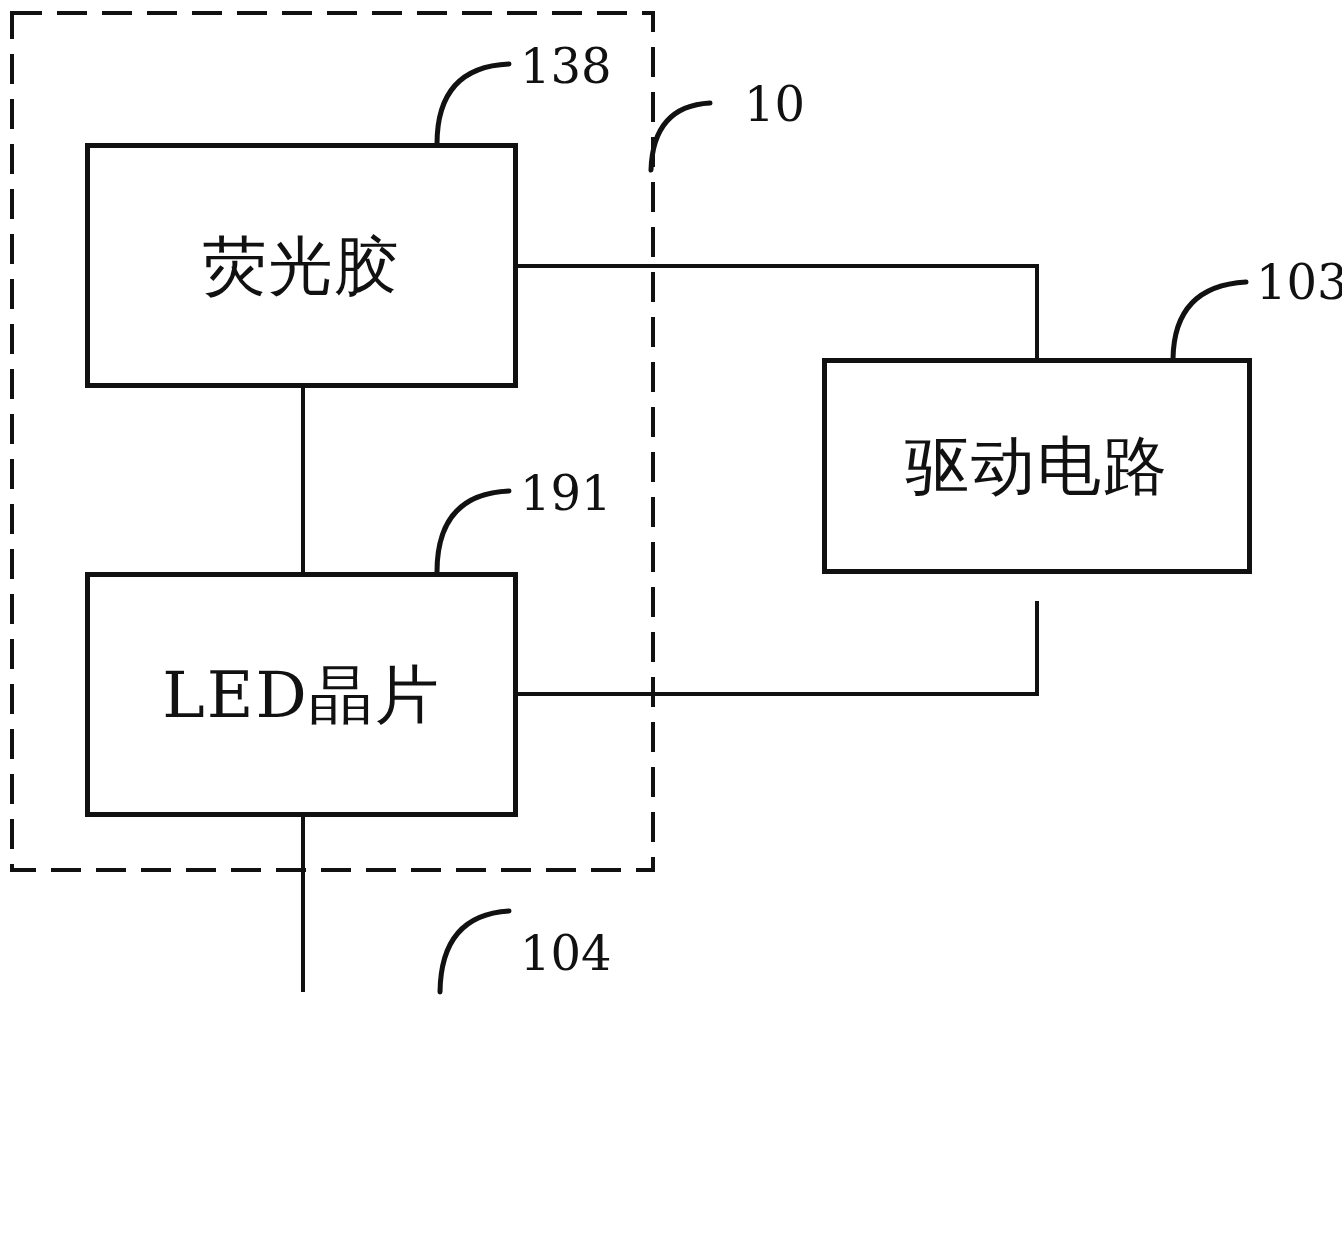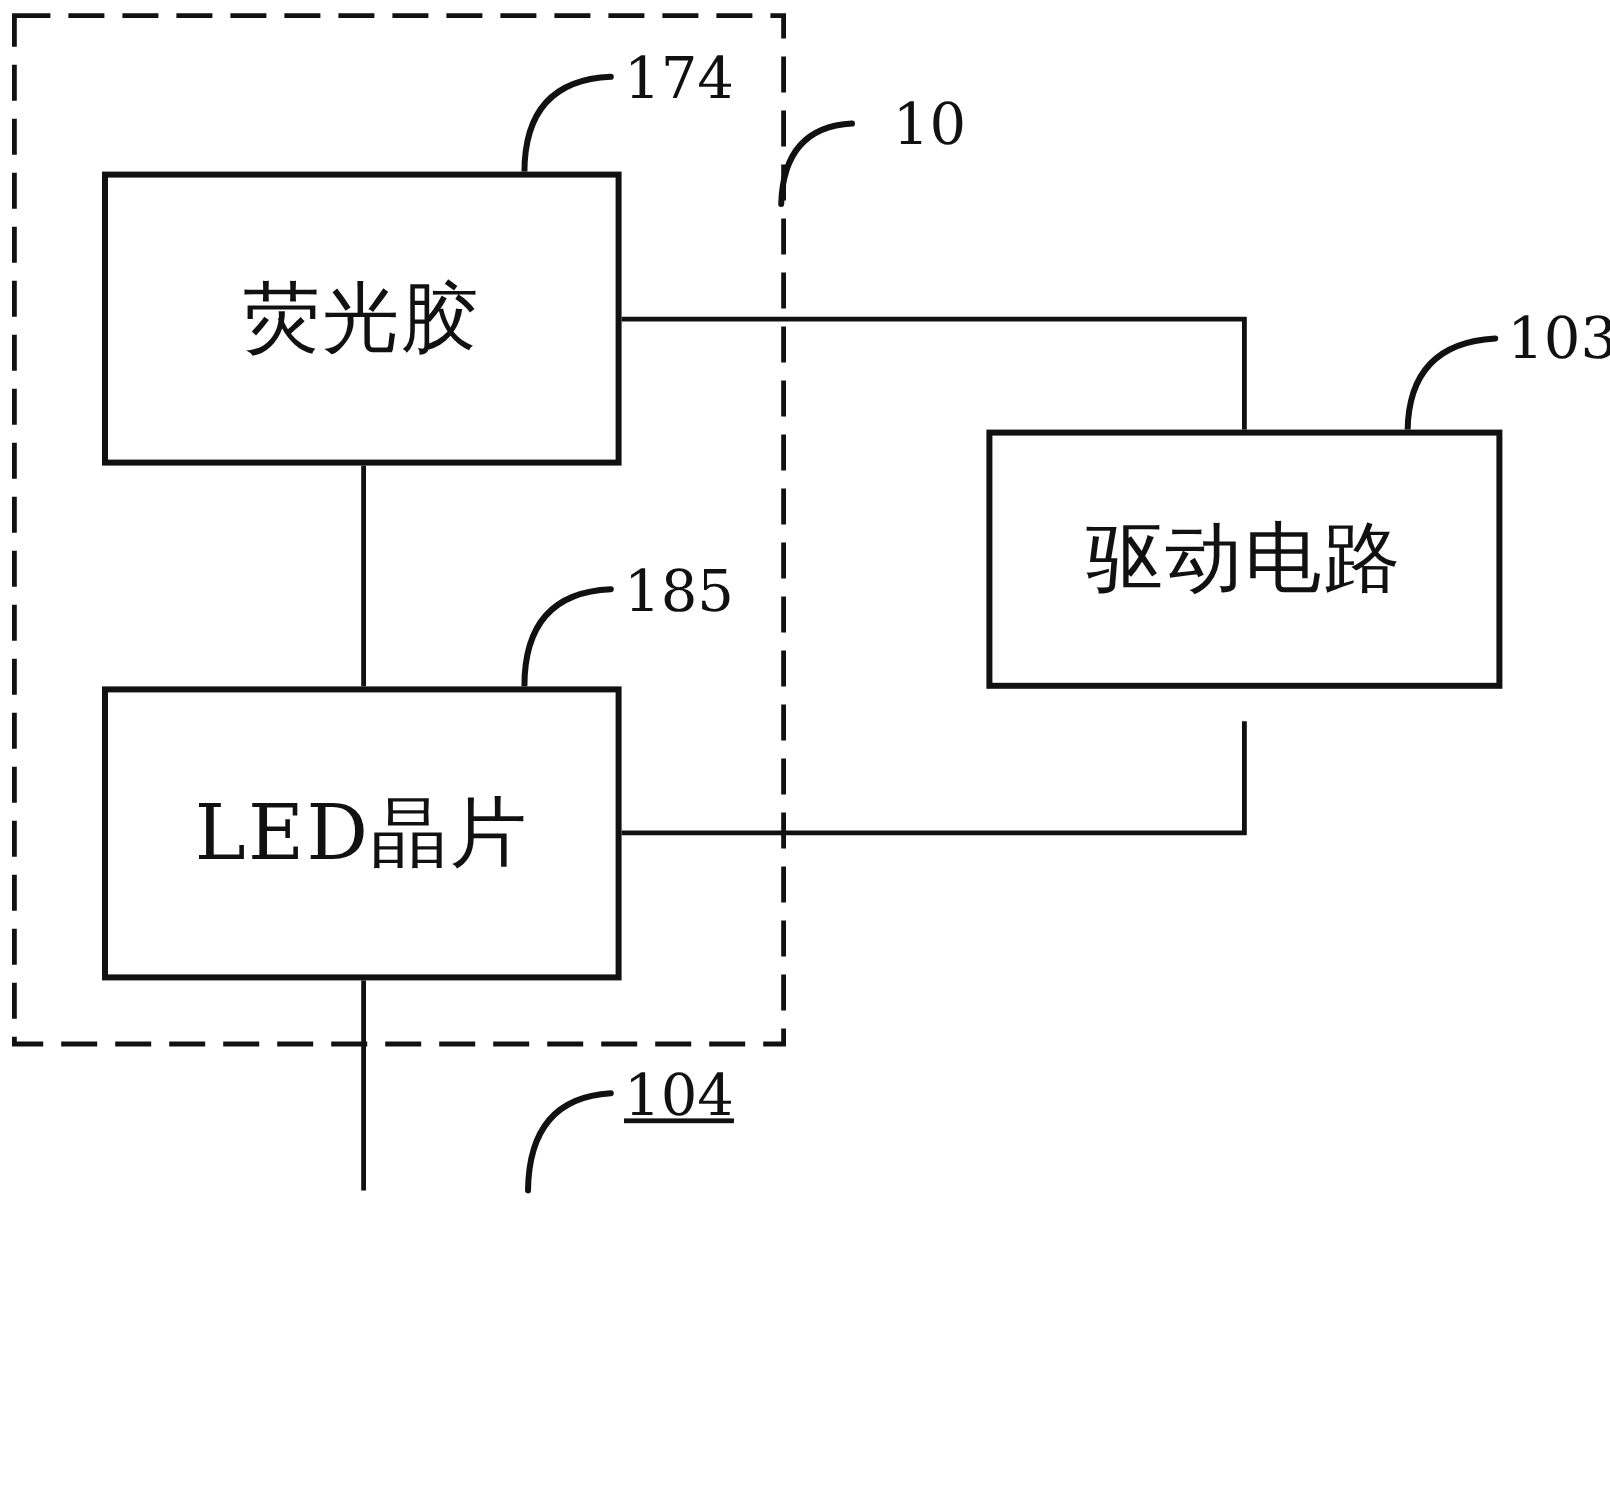--- a/index.html
+++ b/index.html
@@ -45,21 +45,21 @@
   .ref-label {
     position: absolute;
     font-size: 48px;
     line-height: 1;
     white-space: nowrap;
   }
   .ref-101 { left: 520px;  top: 42px;  }
   .ref-10  { left: 744px;  top: 80px;  }
   .ref-102 { left: 520px;  top: 469px; }
   .ref-103 { left: 1256px; top: 258px; }
-  .ref-104 { left: 520px;  top: 889px; text-decoration: underline; }
+  .ref-104 { left: 520px;  top: 929px; }
 </style>
 </head>
 <body>
 
 <div class="canvas">
 
   <svg class="wires" viewBox="0 0 1342 1248">
 
     <rect x="12" y="13" width="641" height="857" fill="none" stroke="#111111" stroke-width="4" stroke-dasharray="30 15"></rect>
 
@@ -81,19 +81,19 @@
 
   <div class="node-box box-led-chip">
     <span class="node-label">LED晶片</span>
   </div>
 
   <div class="node-box box-drive">
     <span class="node-label">驱动电路</span>
   </div>
 
 
-  <div class="ref-label ref-101">174</div>
+  <div class="ref-label ref-101">138</div>
   <div class="ref-label ref-10">10</div>
-  <div class="ref-label ref-102">185</div>
+  <div class="ref-label ref-102">191</div>
   <div class="ref-label ref-103">103</div>
   <div class="ref-label ref-104">104</div>
 
 </div>
 
 </body></html>

